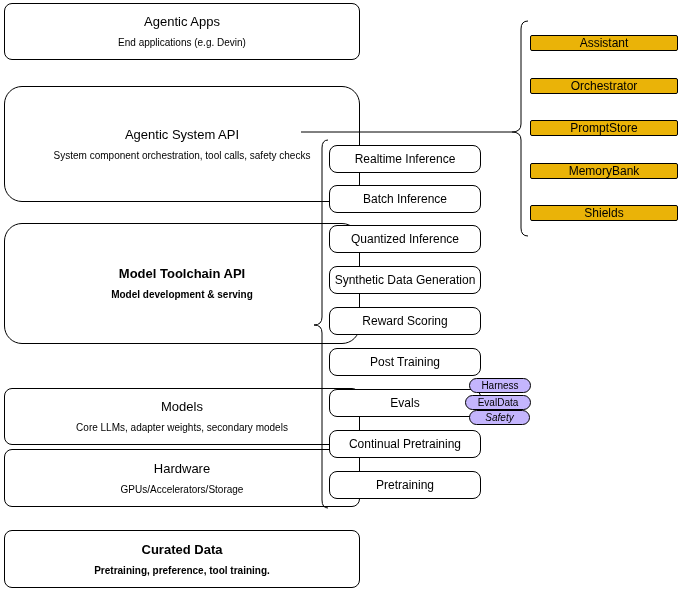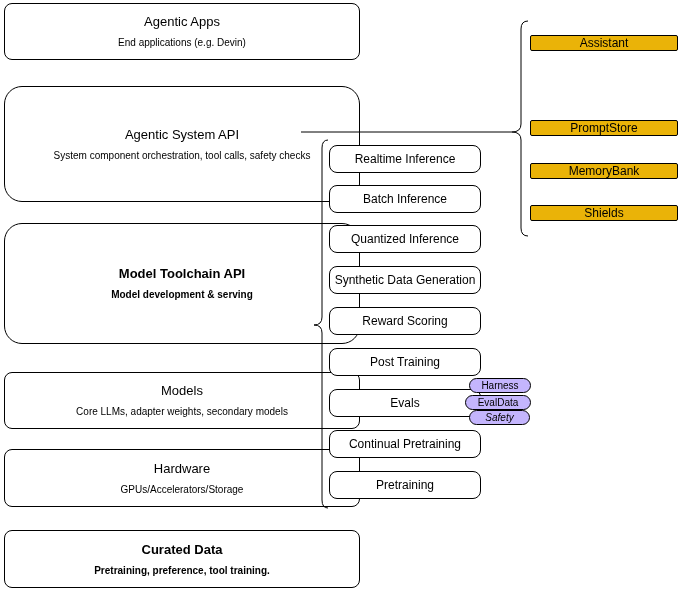--- a/index.html
+++ b/index.html
@@ -14,21 +14,21 @@
     display:flex;flex-direction:column;align-items:center;justify-content:center;
     text-align:center;gap:8px;
   }
   .lbox .t{font-size:13px;line-height:15px;}
   .lbox .s{font-size:10px;line-height:12px;}
   .r8{border-radius:8px;}
   .r18{border-radius:18px;}
   #b-agentic-apps{top:3px;height:57px;}
   #b-agentic-system-api{top:86px;height:116px;}
   #b-model-toolchain-api{top:223px;height:121px;font-weight:bold;}
-  #b-models{top:372px;height:57px;}
+  #b-models{top:388px;height:57px;}
   #b-hardware{top:449px;height:58px;}
   #b-curated-data{top:530px;height:58px;font-weight:bold;}
   
   .mbox{
     position:absolute;left:329px;width:152px;height:28px;box-sizing:border-box;
     border:1px solid #000;border-radius:8px;background:#fff;
     display:flex;align-items:center;justify-content:center;
     font-size:12px;text-align:center;
   }
   
@@ -88,20 +88,21 @@
   <div class="mbox" style="top:348px">Post Training</div>
   <div class="mbox" style="top:389px">Evals</div>
   <div class="mbox" style="top:430px">Continual Pretraining</div>
   <div class="mbox" style="top:471px">Pretraining</div>
 
   <div class="pill" id="pill-harness">Harness</div>
   <div class="pill" id="pill-evaldata">EvalData</div>
   <div class="pill" id="pill-safety">Safety</div>
 
   <div class="rbox" style="top:35px">Assistant</div>
+  <div class="rbox" style="top:78px">Orchestrator</div>
   <div class="rbox" style="top:120px">PromptStore</div>
   <div class="rbox" style="top:205px">Shields</div>
   <div class="rbox" style="top:163px">MemoryBank</div>
 
   <svg id="overlay" viewBox="0 0 682 591" xmlns="http://www.w3.org/2000/svg">
 
     <path d="M301 132 H512" fill="none" stroke="#000" stroke-width="1"></path>
 
     <path d="M528 21 Q521 21 521 29 L521 124 Q521 132 512 132 Q521 132 521 140 L521 228 Q521 236 528 236" fill="none" stroke="#000" stroke-width="1"></path>
 

